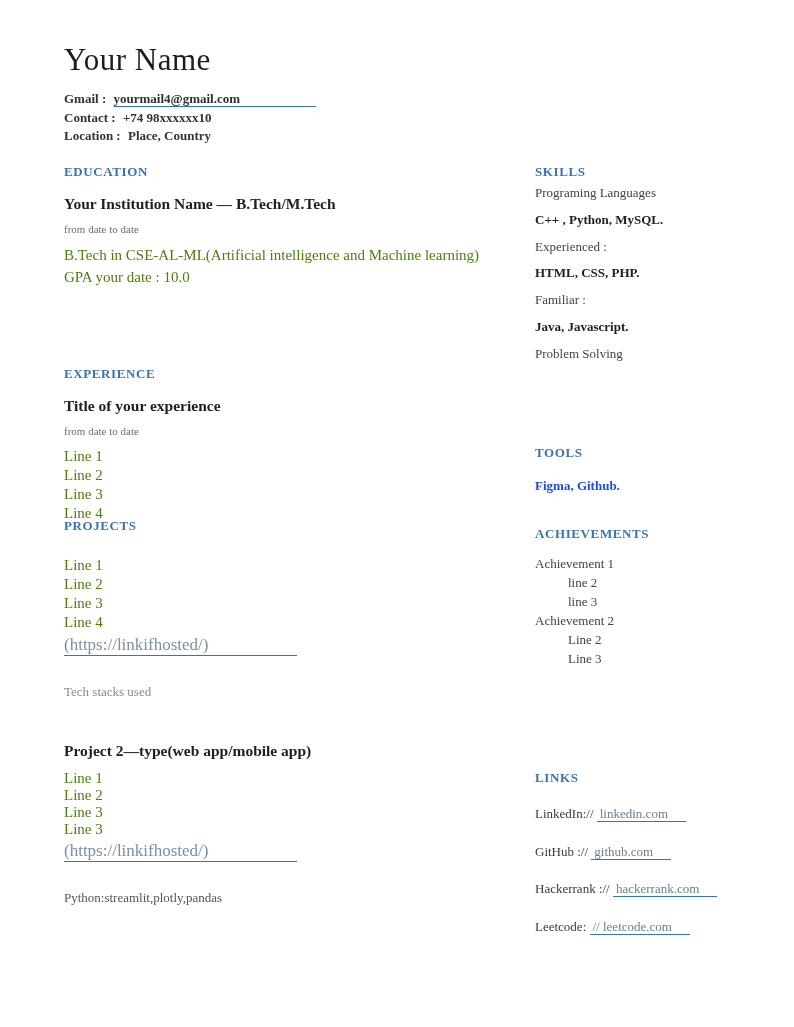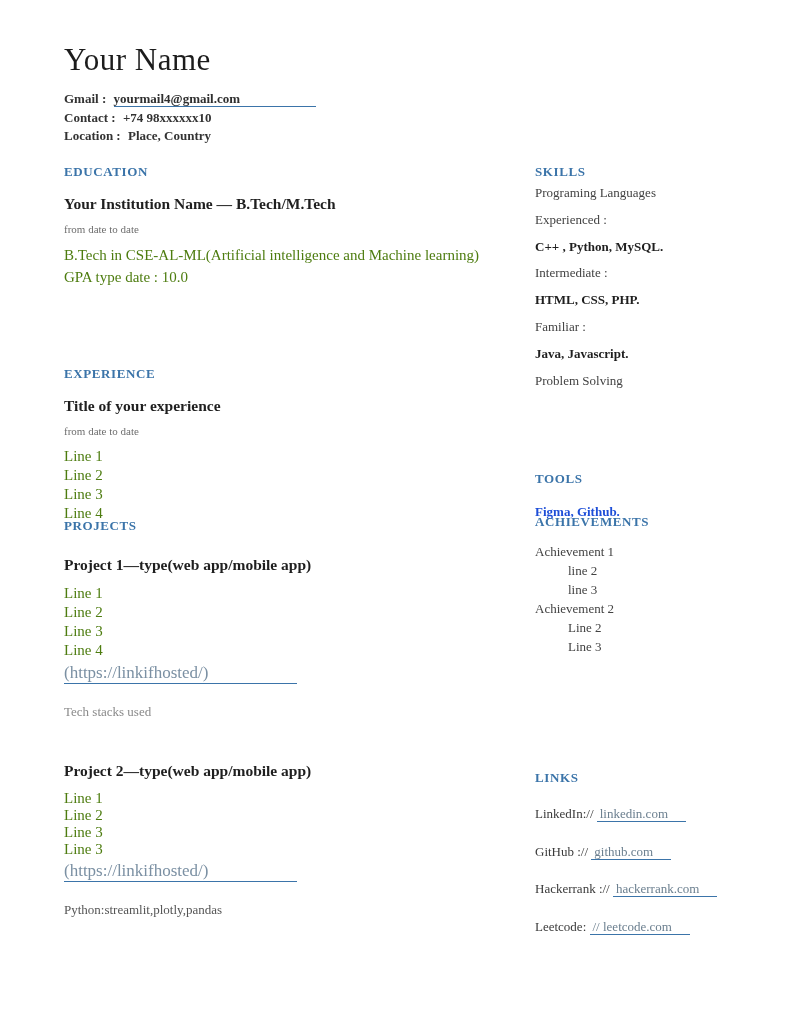--- a/index.html
+++ b/index.html
@@ -86,45 +86,45 @@
     color: #7b90a3;
     border-bottom: 1.2px solid #3b74a9;
     padding-right: 88px;
     margin-top: 3px;
     text-decoration: none;
     cursor: pointer;
   }
   .tech-line {
     font-size: 13px;
     color: #8a8a8a;
-    margin-top: 20px;
+    margin-top: 28px;
   }
   .tech-line.dark { color: #555555; }
 
   
   #skills { top: 164px; }
   .skill-line {
     font-size: 13px;
     color: #424242;
     line-height: 26.8px;
   }
   .skill-line.bold { font-weight: 700; color: #1f1f1f; }
   #skills .skill-line:first-of-type { margin-top: 8px; }
 
   
-  #tools { top: 471px; }
+  #tools { top: 445px; }
   .tools-value {
     font-size: 13px;
     font-weight: 700;
     color: #1d4ed8;
     margin-top: 17px;
   }
 
   
-  #achievements { top: 514px; }
+  #achievements { top: 526px; }
   .ach-list { margin-top: 12px; }
   .ach-item {
     font-size: 13px;
     color: #424242;
     line-height: 19px;
   }
   .ach-item.indent { padding-left: 33px; }
 
   
   #links { top: 770px; }
@@ -163,40 +163,39 @@
       <span class="contact-label">Location :</span>
       <span class="contact-value">Place, Country</span>
     </div>
   </div>
 
   <div class="col-left" id="education">
     <div class="sec-head">EDUCATION</div>
     <div class="sub-title">Your Institution Name — B.Tech/M.Tech</div>
     <div class="date-range">from date to date</div>
     <div class="body-line edu-degree">B.Tech in CSE-AL-ML(Artificial intelligence and Machine learning)</div>
-    <div class="body-line edu-gpa">GPA type date : 10.0</div>
+    <div class="body-line edu-gpa">GPA your date : 10.0</div>
   </div>
 
   <div class="col-left" id="experience">
     <div class="sec-head">EXPERIENCE</div>
     <div class="sub-title">Title of your experience</div>
     <div class="date-range">from date to date</div>
     <div class="exp-lines">
       <div class="body-line">Line 1</div>
       <div class="body-line">Line 2</div>
       <div class="body-line">Line 3</div>
       <div class="body-line">Line 4</div>
     </div>
   </div>
 
   <div class="col-left" id="projects">
     <div class="sec-head">PROJECTS</div>
 
     <div class="project proj1">
-      <div class="sub-title" style="margin-top:0;">Project 1—type(web app/mobile app)</div>
       <div class="proj-lines">
         <div class="body-line">Line 1</div>
         <div class="body-line">Line 2</div>
         <div class="body-line">Line 3</div>
         <div class="body-line">Line 4</div>
       </div>
       <a class="proj-link">(https://linkifhosted/)</a>
       <div class="tech-line">Tech stacks used</div>
     </div>
 
@@ -209,23 +208,22 @@
         <div class="body-line">Line 3</div>
       </div>
       <a class="proj-link">(https://linkifhosted/)</a>
       <div class="tech-line dark">Python:streamlit,plotly,pandas</div>
     </div>
   </div>
 
   <div class="col-right" id="skills">
     <div class="sec-head">SKILLS</div>
     <div class="skill-line">Programing Languages</div>
+    <div class="skill-line bold">C++ , Python, MySQL.</div>
     <div class="skill-line">Experienced :</div>
-    <div class="skill-line bold">C++ , Python, MySQL.</div>
-    <div class="skill-line">Intermediate :</div>
     <div class="skill-line bold">HTML, CSS, PHP.</div>
     <div class="skill-line">Familiar :</div>
     <div class="skill-line bold">Java, Javascript.</div>
     <div class="skill-line">Problem Solving</div>
   </div>
 
   <div class="col-right" id="tools">
     <div class="sec-head">TOOLS</div>
     <div class="tools-value">Figma, Github.</div>
   </div>

